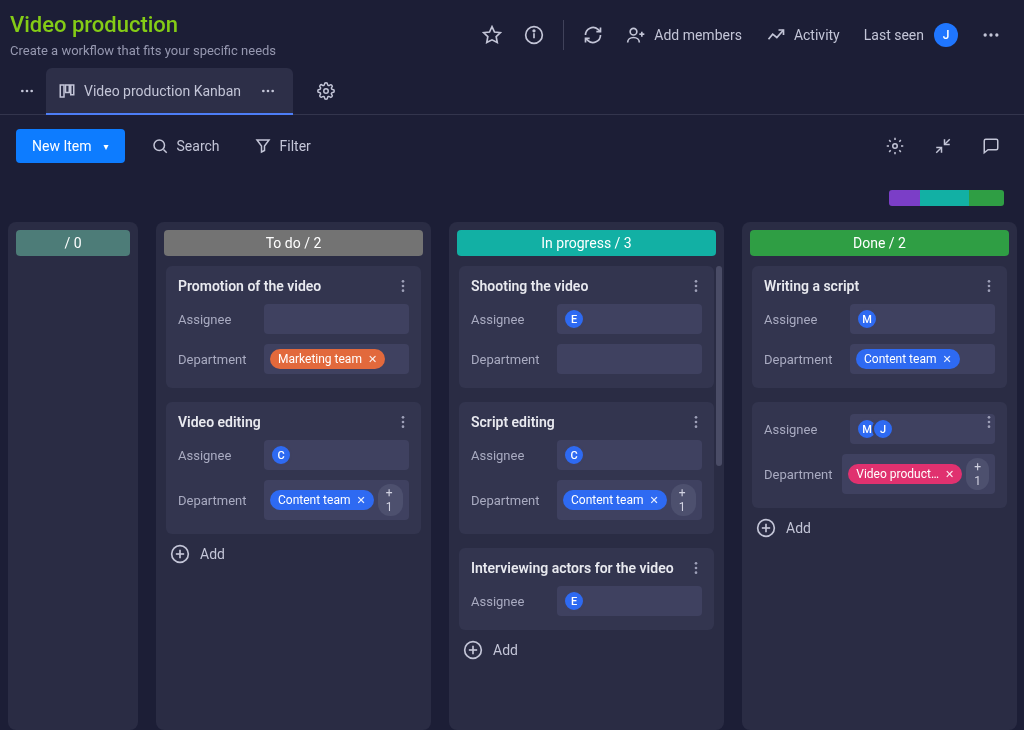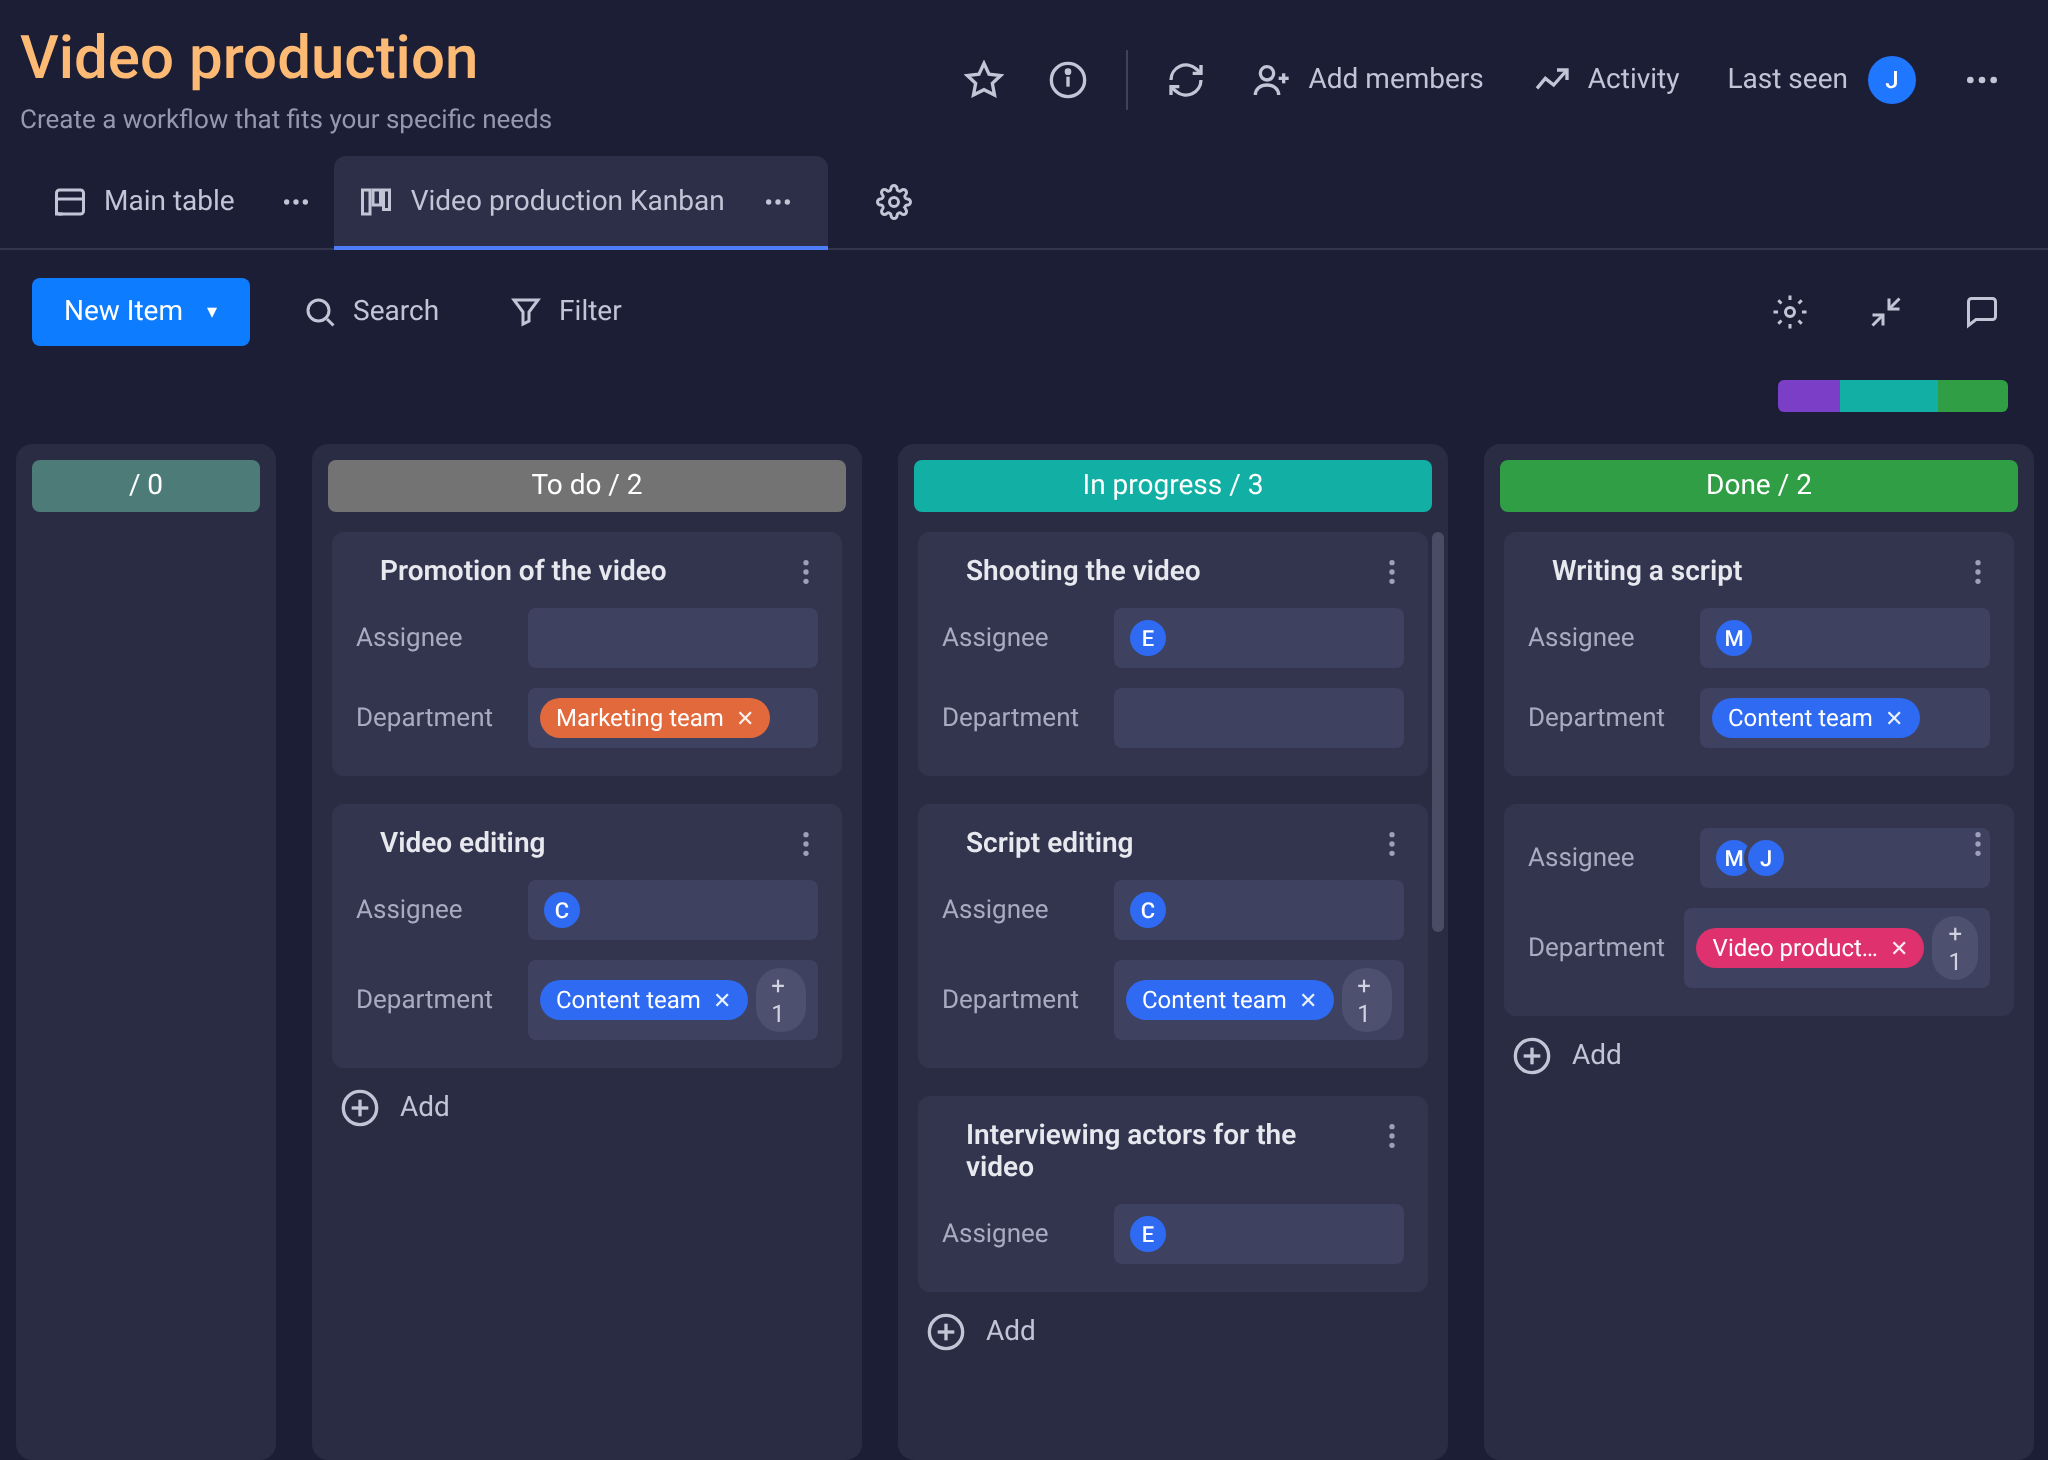--- a/index.html
+++ b/index.html
@@ -14,21 +14,21 @@
     position:relative;
   }
   
   .header {
     display:flex;
     align-items:center;
     padding:12px 16px 0 10px;
     gap:8px;
   }
   .title-block { display:flex; flex-direction:column; gap:4px; }
-  .page-title { font-size:30px; font-weight:500; color:#fdba74; }
+  .page-title { font-size:22px; font-weight:500; color:#84cc16; }
   .subtitle { font-size:13px; color:#9698b0; margin-top:2px;}
   .icon-btn {
     width:34px; height:34px; display:flex; align-items:center; justify-content:center;
     border-radius:4px; cursor:pointer; color:#c3c5d7;
   }
   .hbtn {
     display:flex; align-items:center; gap:8px; padding:6px 8px; border-radius:4px;
     cursor:pointer; color:#c3c5d7; font-size:14px;
   }
   .vsep { width:1px; height:30px; background:#40425a; margin:0 4px;}
@@ -93,21 +93,21 @@
   .column.truncated { width:130px; flex:0 0 130px; padding:0;}
   .col-header {
     margin:8px 8px 10px 8px; border-radius:4px; text-align:center; font-size:14px;
     color:#fff; padding:5px 0; font-weight:400;
   }
   .cards { display:flex; flex-direction:column; gap:14px; padding:0 10px; overflow-y:auto;}
   .card {
     background:#33354f; border-radius:6px; padding:12px 12px 14px 12px; position:relative;
     display:flex; flex-direction:column; gap:10px;
   }
-  .card-title { color:#e8e9ef; font-size:14px; font-weight:600; padding-right:18px;margin-left:12px;}
+  .card-title { color:#e8e9ef; font-size:14px; font-weight:600; padding-right:18px;}
   .card-more {
     position:absolute; top:10px; right:8px; color:#9ea0b8; cursor:pointer;
     width:20px;height:20px;display:flex;align-items:center;justify-content:center;border-radius:4px;
   }
   .row {
     display:flex; align-items:center; gap:8px;
   }
   .row-label { width:78px; color:#a9abc1; font-size:13px;}
   .row-val {
     flex:1; background:#3f4160; min-height:30px; border-radius:4px;
@@ -192,28 +192,20 @@
   <div class="icon-btn">
     <svg width="20" height="20" viewBox="0 0 24 24" fill="currentColor">
         <circle cx="5" cy="12" r="2"></circle>
         <circle cx="12" cy="12" r="2"></circle>
         <circle cx="19" cy="12" r="2"></circle>
       </svg>
   </div>
 </div>
 
 <div class="tabs-row">
-  <div class="tab">
-    <svg width="18" height="18" viewBox="0 0 24 24" fill="none" stroke="currentColor" stroke-width="2">
-        <rect x="3" y="4" width="18" height="16" rx="2"></rect>
-        <line x1="3" y1="10" x2="21" y2="10"></line>
-        <path d="M7 20 L3 20 L3 16" stroke-width="2"></path>
-      </svg>
-    <span>Main table</span>
-  </div>
   <div class="tab-more">
     <svg width="16" height="16" viewBox="0 0 24 24" fill="currentColor">
         <circle cx="5" cy="12" r="2"></circle>
         <circle cx="12" cy="12" r="2"></circle>
         <circle cx="19" cy="12" r="2"></circle>
       </svg>
   </div>
   <div class="tab active">
     <svg width="18" height="18" viewBox="0 0 24 24" fill="none" stroke="currentColor" stroke-width="2">
         <rect x="3" y="4" width="5" height="16"></rect>

